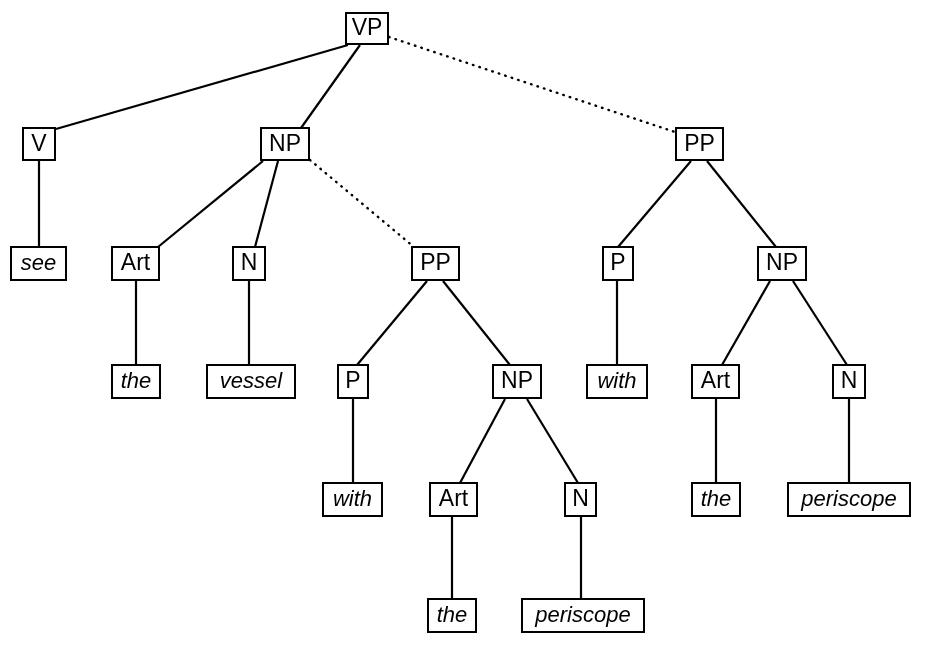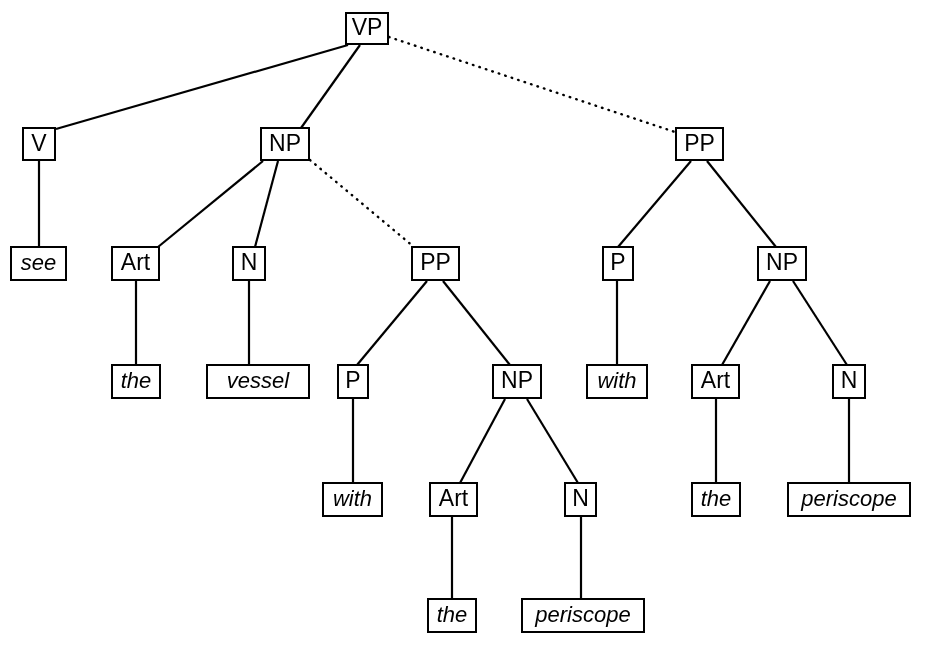--- a/index.html
+++ b/index.html
@@ -114,21 +114,21 @@
     </div>
     <div class="node cat" style="left: 602px; top: 246px; width: 32px; height: 35px; border-color: rgb(0, 0, 0); background: rgb(255, 255, 255);">
       <span class="lbl">P</span>
     </div>
     <div class="node cat" style="left: 757px; top: 246px; width: 50px; height: 35px; border-color: rgb(0, 0, 0); background: rgb(255, 255, 255);">
       <span class="lbl">NP</span>
     </div>
     <div class="node leaf" style="left: 111px; top: 364px; width: 50px; height: 35px; border-color: rgb(0, 0, 0); background: rgb(255, 255, 255);">
       <span class="lbl">the</span>
     </div>
-    <div class="node leaf" style="left: 206px; top: 364px; width: 104px; height: 35px; border-color: rgb(0, 0, 0); background: rgb(255, 255, 255);">
+    <div class="node leaf" style="left: 206px; top: 364px; width: 90px; height: 35px; border-color: rgb(0, 0, 0); background: rgb(255, 255, 255);">
       <span class="lbl">vessel</span>
     </div>
     <div class="node cat" style="left: 337px; top: 364px; width: 32px; height: 35px; border-color: rgb(0, 0, 0); background: rgb(255, 255, 255);">
       <span class="lbl">P</span>
     </div>
     <div class="node cat" style="left: 492px; top: 364px; width: 50px; height: 35px; border-color: rgb(0, 0, 0); background: rgb(255, 255, 255);">
       <span class="lbl">NP</span>
     </div>
     <div class="node leaf" style="left: 586px; top: 364px; width: 62px; height: 35px; border-color: rgb(0, 0, 0); background: rgb(255, 255, 255);">
       <span class="lbl">with</span>

